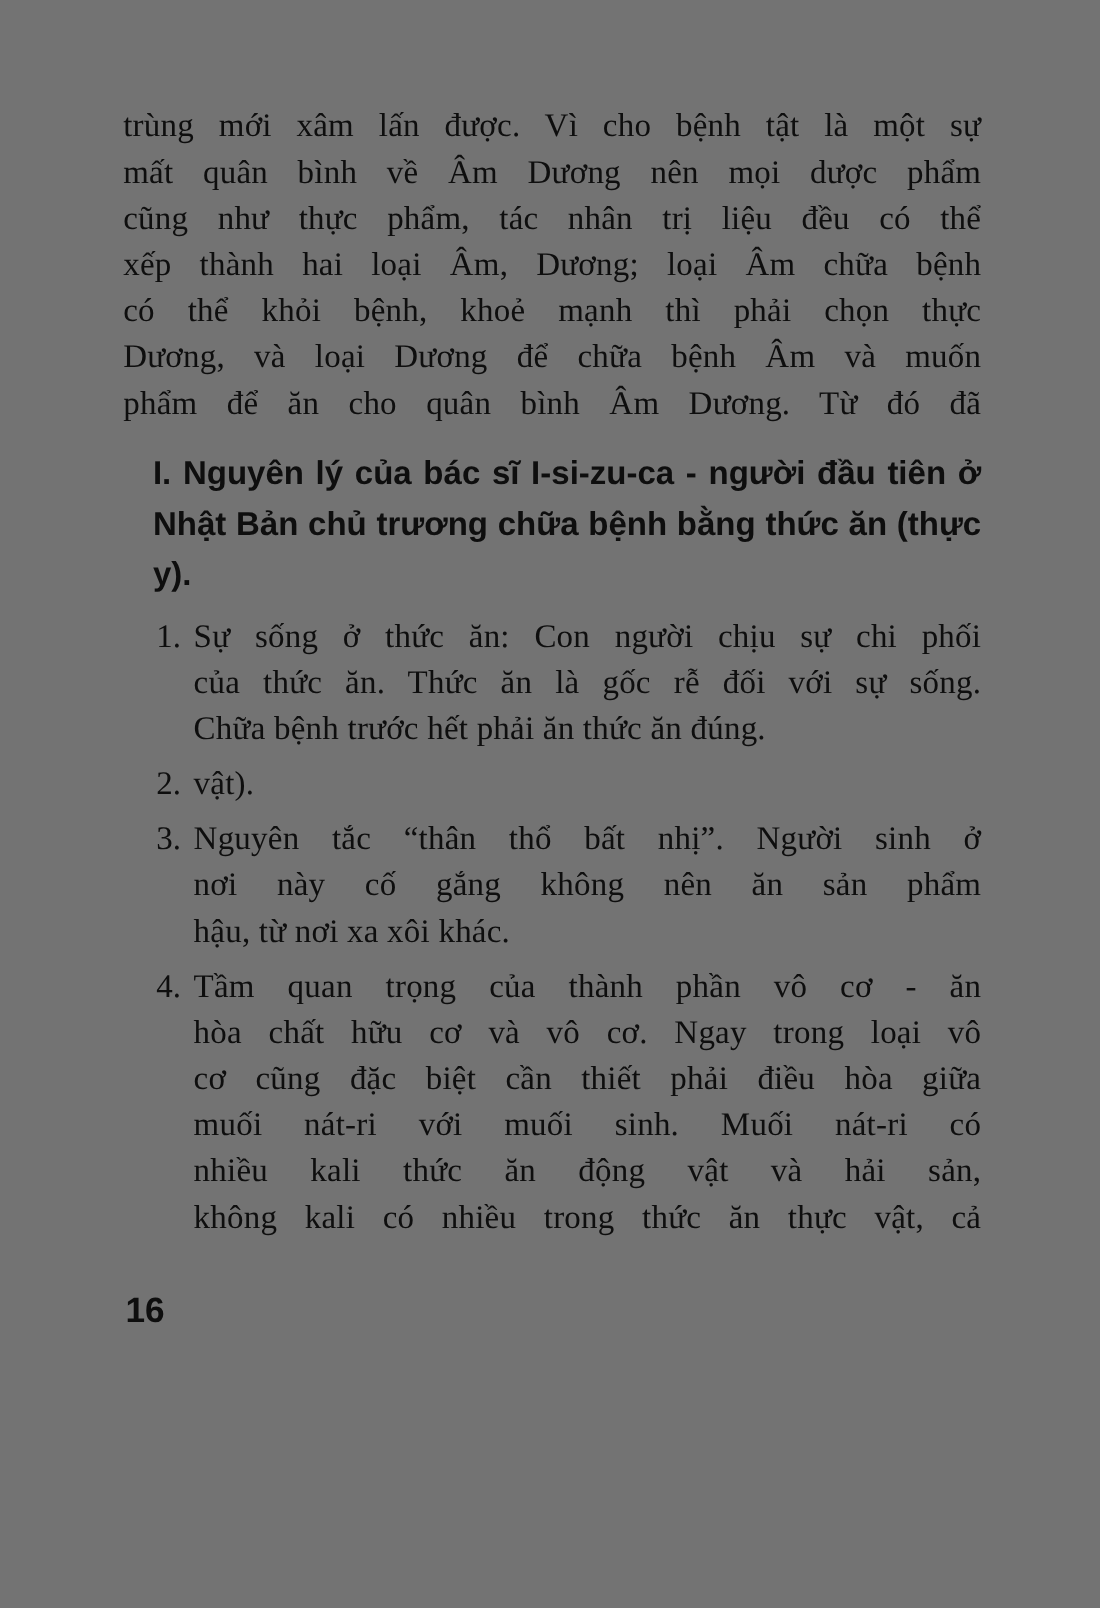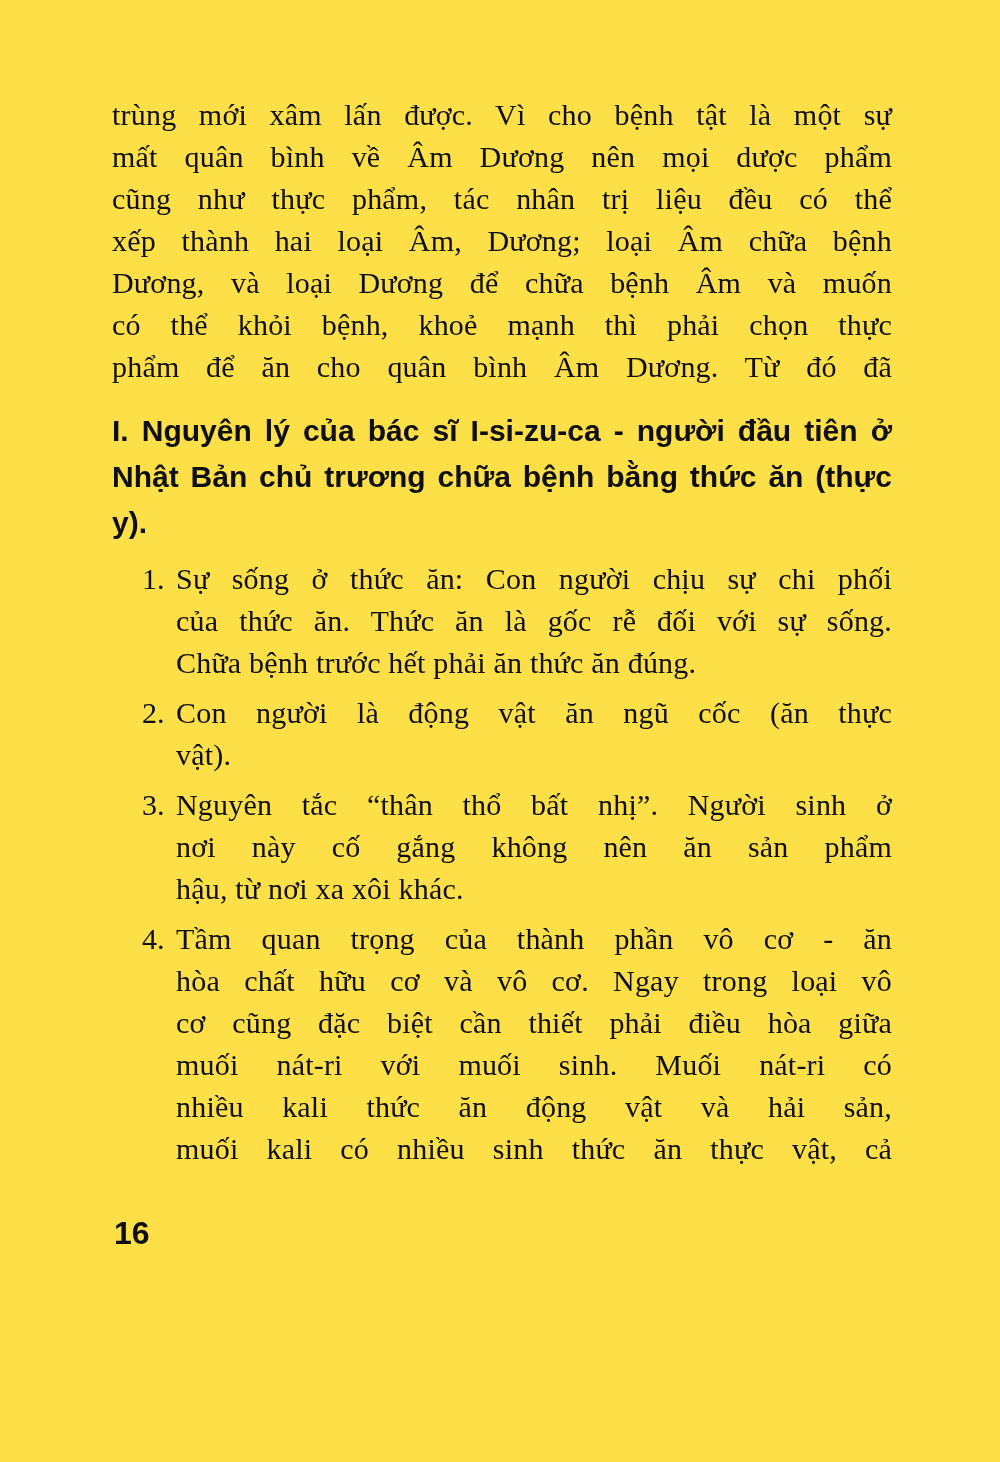--- a/index.html
+++ b/index.html
@@ -1,41 +1,41 @@
 <!DOCTYPE html>
 <html><head>
 <meta charset="utf-8">
 <style>
   * { box-sizing: border-box; }
   html, body { margin: 0; padding: 0; background: #ffffff; }
   .page {
     position: relative;
     width: 1000px;
     height: 1462px;
-    background: #fde047;
+    background: #737373;
     color: #0e0e0e;
     overflow: hidden;
   }
   .content { padding: 94px 108px 0 112px; }
   .bline {
     display: block;
     font-family: "Liberation Serif", serif;
     font-size: 30px;
     line-height: 42px;
     letter-spacing: 0.2px;
     white-space: normal;
   }
   .just { text-align: justify; text-align-last: justify; }
   .para { margin: 0; }
   .heading {
     margin: 20px 0 0 0;
     font-family: "Liberation Sans", sans-serif;
     font-weight: bold;
   }
-  .hline { display: block; font-size: 30px; line-height: 46px; }
+  .hline { display: block; font-size: 30px; line-height: 46px; margin-left: 27px; }
   .plist { list-style: none; margin: 0; padding: 0; }
   .item { display: flex; margin: 8px 0 0 30px; }
   .item.first { margin-top: 12px; }
   .num {
     flex: none;
     width: 34px;
     font-family: "Liberation Serif", serif;
     font-size: 30px;
     line-height: 42px;
   }
@@ -52,22 +52,22 @@
 <body>
 
 <div class="page">
   <div class="content">
 
     <p class="para">
       <span class="bline just">trùng mới xâm lấn được. Vì cho bệnh tật là một sự</span>
       <span class="bline just">mất quân bình về Âm Dương nên mọi dược phẩm</span>
       <span class="bline just">cũng như thực phẩm, tác nhân trị liệu đều có thể</span>
       <span class="bline just">xếp thành hai loại Âm, Dương; loại Âm chữa bệnh</span>
+      <span class="bline just">có thể khỏi bệnh, khoẻ mạnh thì phải chọn thực</span>
       <span class="bline just">Dương, và loại Dương để chữa bệnh Âm và muốn</span>
-      <span class="bline just">có thể khỏi bệnh, khoẻ mạnh thì phải chọn thực</span>
       <span class="bline just">phẩm để ăn cho quân bình Âm Dương. Từ đó đã</span>
     </p>
 
     <h2 class="heading">
       <span class="hline just">I. Nguyên lý của bác sĩ I-si-zu-ca - người đầu tiên ở</span>
       <span class="hline just">Nhật Bản chủ trương chữa bệnh bằng thức ăn (thực y).</span>
     </h2>
 
     <ol class="plist">
 
@@ -76,21 +76,20 @@
         <span class="ilines">
           <span class="bline just">Sự sống ở thức ăn: Con người chịu sự chi phối</span>
           <span class="bline just">của thức ăn. Thức ăn là gốc rễ đối với sự sống.</span>
           <span class="bline">Chữa bệnh trước hết phải ăn thức ăn đúng.</span>
         </span>
       </li>
 
       <li class="item">
         <span class="num">2.</span>
         <span class="ilines">
-          <span class="bline just">Con người là động vật ăn ngũ cốc (ăn thực</span>
           <span class="bline">vật).</span>
         </span>
       </li>
 
       <li class="item">
         <span class="num">3.</span>
         <span class="ilines">
           <span class="bline just">Nguyên tắc “thân thổ bất nhị”. Người sinh ở</span>
           <span class="bline just">nơi này cố gắng không nên ăn sản phẩm</span>
           <span class="bline">hậu, từ nơi xa xôi khác.</span>
@@ -98,21 +97,21 @@
       </li>
 
       <li class="item">
         <span class="num">4.</span>
         <span class="ilines">
           <span class="bline just">Tầm quan trọng của thành phần vô cơ - ăn</span>
           <span class="bline just">hòa chất hữu cơ và vô cơ. Ngay trong loại vô</span>
           <span class="bline just">cơ cũng đặc biệt cần thiết phải điều hòa giữa</span>
           <span class="bline just">muối nát-ri với muối sinh. Muối nát-ri có</span>
           <span class="bline just">nhiều kali thức ăn động vật và hải sản,</span>
-          <span class="bline just">muối kali có nhiều sinh thức ăn thực vật, cả</span>
+          <span class="bline just">không kali có nhiều trong thức ăn thực vật, cả</span>
         </span>
       </li>
 
     </ol>
 
     <div class="page-number">16</div>
 
   </div>
 </div>
 

